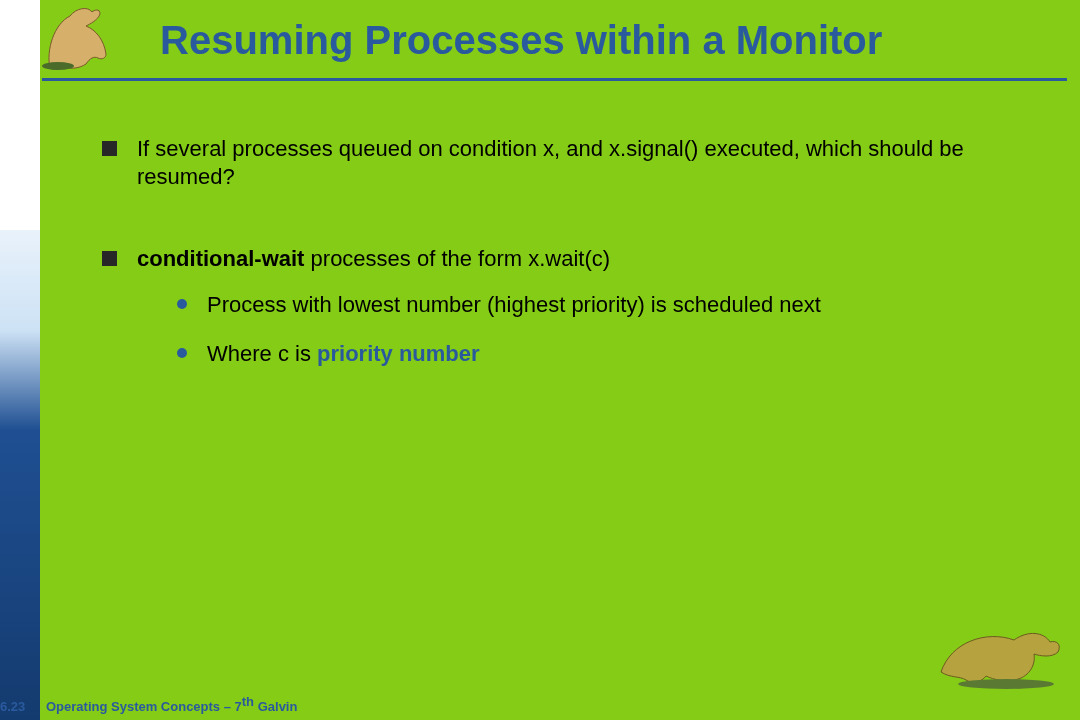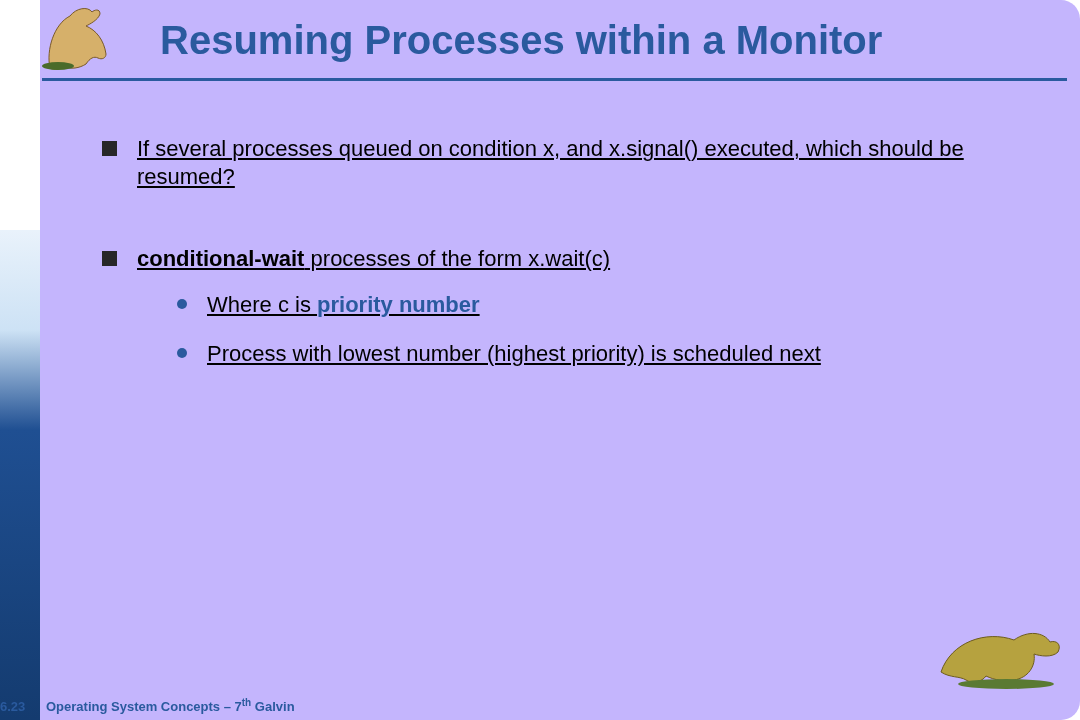--- a/index.html
+++ b/index.html
@@ -9,22 +9,21 @@
     height: 720px;
     font-family: Arial, Helvetica, sans-serif;
     background: #ffffff;
     overflow: hidden;
     position: relative;
   }
   .slide {
     width: 1080px;
     height: 720px;
     position: relative;
-    background: #c4b5fd;
-    border-radius: 19px;
+    background: #84cc16;
   }
   
   .left-stripe {
     position: absolute;
     left: 0;
     top: 0;
     width: 40px;
     height: 720px;
     background: linear-gradient(to bottom,
       #ffffff 0px,
@@ -88,21 +87,21 @@
     margin-bottom: 54px;
   }
   .bullet-sq {
     flex: 0 0 15px;
     width: 15px;
     height: 15px;
     background: #272727;
     margin-top: 6px;
     margin-right: 20px;
   }
-  .bullet-text { flex: 1; text-decoration: underline; }
+  .bullet-text { flex: 1; }
   .sub-list {
     margin-top: 18px;
   }
   .sub-row {
     display: flex;
     align-items: flex-start;
     margin-left: 40px;
     margin-bottom: 20px;
   }
   .bullet-circ {
@@ -121,21 +120,21 @@
     position: absolute;
     left: 0;
     bottom: 6px;
     width: 1080px;
     height: 20px;
     font-size: 13px;
     font-weight: bold;
     color: #2a5a9e;
   }
   .footer-left { position: absolute; left: 46px; bottom: 0; }
-  .footer-left sup { font-size: 10px; vertical-align: super; }
+  .footer-left sup { font-size: 13px; vertical-align: super; }
   .footer-center { position: absolute; left: 0; right: 0; bottom: 0; text-align: left; }
   .footer-right { position: absolute; right: 24px; bottom: 0; }
 </style>
 </head>
 <body>
 
 <div class="slide">
 
   <div class="left-stripe"></div>
 
@@ -160,27 +159,27 @@
 
 
     <div class="bullet-row" style="margin-bottom:0;">
       <div class="bullet-sq"></div>
       <div class="bullet-text">
         <span class="bold-black">conditional-wait</span><span> processes of the form x.wait(c)</span>
         <div class="sub-list">
           <div class="sub-row">
             <div class="bullet-circ"></div>
             <div>
-              <span>Where c is </span><span class="bold-blue">priority number</span><span></span>
+              <span>Process with lowest number (highest priority) is scheduled next</span><span class="bold-blue"></span><span></span>
             </div>
           </div>
           <div class="sub-row">
             <div class="bullet-circ"></div>
             <div>
-              <span>Process with lowest number (highest priority) is scheduled next</span><span class="bold-blue"></span><span></span>
+              <span>Where c is </span><span class="bold-blue">priority number</span><span></span>
             </div>
           </div>
         </div>
       </div>
     </div>
 
   </div>
 
   <div class="dino br">
     <svg viewBox="0 0 130 70" width="130" height="70">

